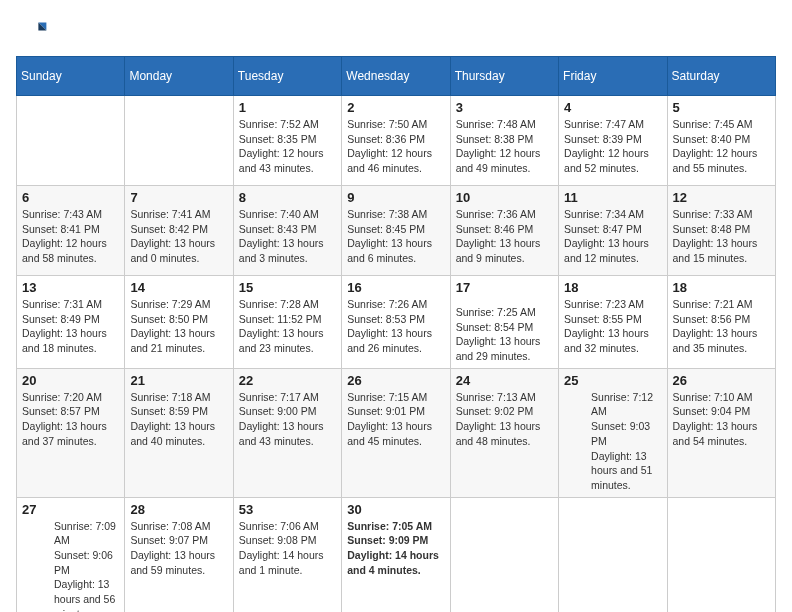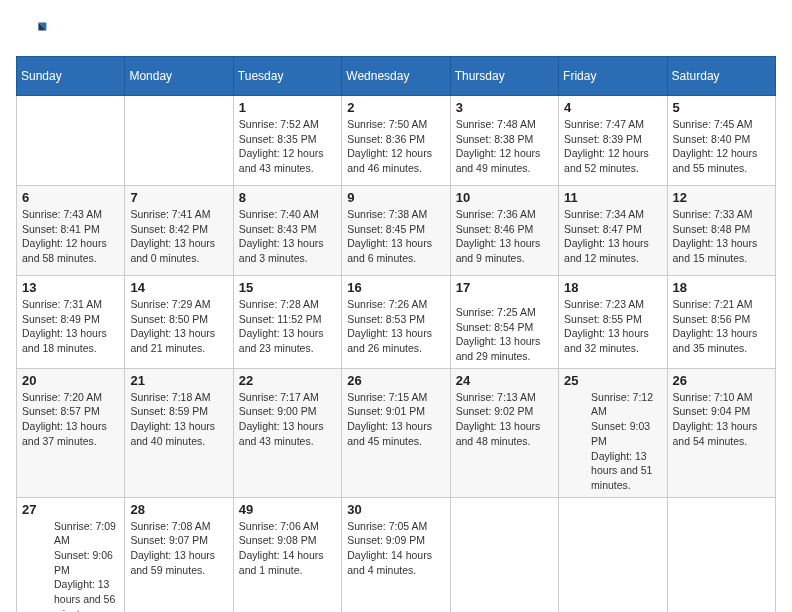--- a/index.html
+++ b/index.html
@@ -294,28 +294,28 @@
 Sunset: 9:06 PM
 Daylight: 13 hours and 56 minutes.</div>
         </td>
         <td>
           <div class="day-number">28</div>
           <div class="day-info" style="white-space: pre-line;">Sunrise: 7:08 AM
 Sunset: 9:07 PM
 Daylight: 13 hours and 59 minutes.</div>
         </td>
         <td>
-          <div class="day-number">49</div>
+          <div class="day-number">53</div>
           <div class="day-info" style="white-space: pre-line;">Sunrise: 7:06 AM
 Sunset: 9:08 PM
 Daylight: 14 hours and 1 minute.</div>
         </td>
         <td>
           <div class="day-number">30</div>
-          <div class="day-info" style="white-space: pre-line;">Sunrise: 7:05 AM
+          <div class="day-info" style="white-space: pre-line; font-weight: bold;">Sunrise: 7:05 AM
 Sunset: 9:09 PM
 Daylight: 14 hours and 4 minutes.</div>
         </td>
         <td class="empty"></td>
         <td class="empty"></td>
         <td class="empty"></td>
       </tr>
     </tbody>
 </table>
 

